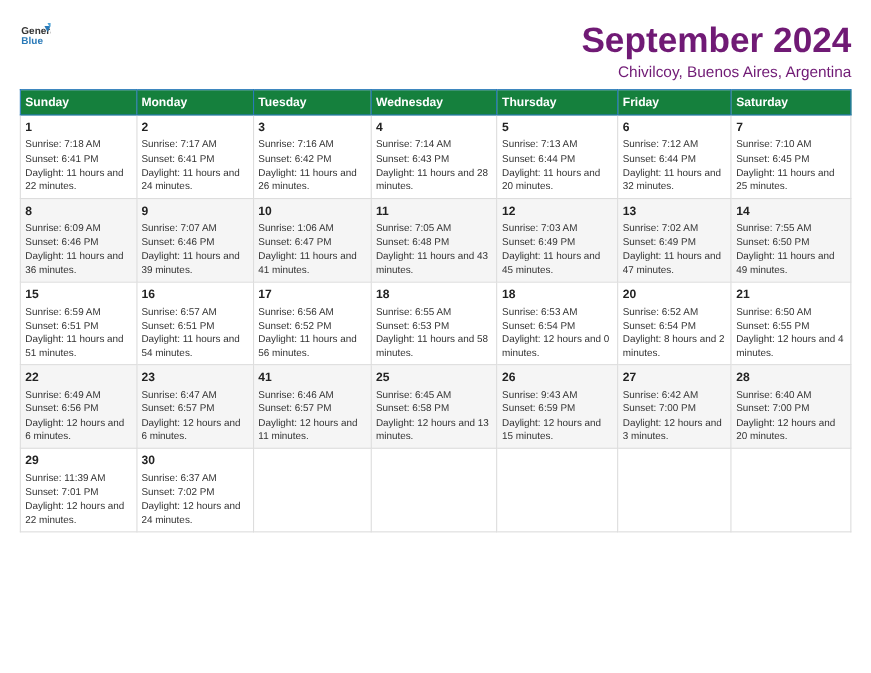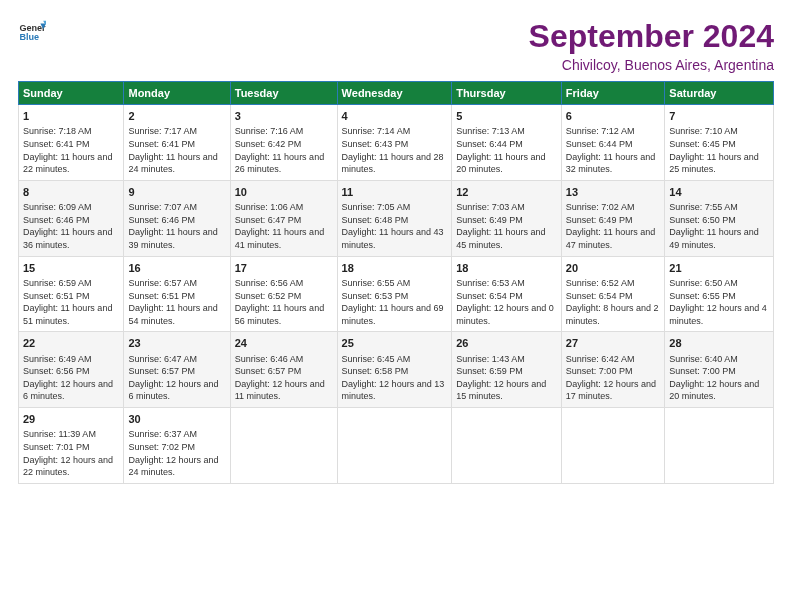--- a/index.html
+++ b/index.html
@@ -130,32 +130,32 @@
           <td><span class="day-num">10</span><span>Sunrise: 1:06 AM</span><br><span>Sunset: 6:47 PM</span><br><span>Daylight: 11 hours and 41 minutes.</span></td>
           <td><span class="day-num">11</span><span>Sunrise: 7:05 AM</span><br><span>Sunset: 6:48 PM</span><br><span>Daylight: 11 hours and 43 minutes.</span></td>
           <td><span class="day-num">12</span><span>Sunrise: 7:03 AM</span><br><span>Sunset: 6:49 PM</span><br><span>Daylight: 11 hours and 45 minutes.</span></td>
           <td><span class="day-num">13</span><span>Sunrise: 7:02 AM</span><br><span>Sunset: 6:49 PM</span><br><span>Daylight: 11 hours and 47 minutes.</span></td>
           <td><span class="day-num">14</span><span>Sunrise: 7:55 AM</span><br><span>Sunset: 6:50 PM</span><br><span>Daylight: 11 hours and 49 minutes.</span></td>
         </tr>
         <tr>
           <td><span class="day-num">15</span><span>Sunrise: 6:59 AM</span><br><span>Sunset: 6:51 PM</span><br><span>Daylight: 11 hours and 51 minutes.</span></td>
           <td><span class="day-num">16</span><span>Sunrise: 6:57 AM</span><br><span>Sunset: 6:51 PM</span><br><span>Daylight: 11 hours and 54 minutes.</span></td>
           <td><span class="day-num">17</span><span>Sunrise: 6:56 AM</span><br><span>Sunset: 6:52 PM</span><br><span>Daylight: 11 hours and 56 minutes.</span></td>
-          <td><span class="day-num">18</span><span>Sunrise: 6:55 AM</span><br><span>Sunset: 6:53 PM</span><br><span>Daylight: 11 hours and 69 minutes.</span></td>
+          <td><span class="day-num">18</span><span>Sunrise: 6:55 AM</span><br><span>Sunset: 6:53 PM</span><br><span>Daylight: 11 hours and 58 minutes.</span></td>
           <td><span class="day-num">18</span><span>Sunrise: 6:53 AM</span><br><span>Sunset: 6:54 PM</span><br><span>Daylight: 12 hours and 0 minutes.</span></td>
           <td><span class="day-num">20</span><span>Sunrise: 6:52 AM</span><br><span>Sunset: 6:54 PM</span><br><span>Daylight: 8 hours and 2 minutes.</span></td>
           <td><span class="day-num">21</span><span>Sunrise: 6:50 AM</span><br><span>Sunset: 6:55 PM</span><br><span>Daylight: 12 hours and 4 minutes.</span></td>
         </tr>
         <tr>
           <td><span class="day-num">22</span><span>Sunrise: 6:49 AM</span><br><span>Sunset: 6:56 PM</span><br><span>Daylight: 12 hours and 6 minutes.</span></td>
           <td><span class="day-num">23</span><span>Sunrise: 6:47 AM</span><br><span>Sunset: 6:57 PM</span><br><span>Daylight: 12 hours and 6 minutes.</span></td>
-          <td><span class="day-num">24</span><span>Sunrise: 6:46 AM</span><br><span>Sunset: 6:57 PM</span><br><span>Daylight: 12 hours and 11 minutes.</span></td>
+          <td><span class="day-num">41</span><span>Sunrise: 6:46 AM</span><br><span>Sunset: 6:57 PM</span><br><span>Daylight: 12 hours and 11 minutes.</span></td>
           <td><span class="day-num">25</span><span>Sunrise: 6:45 AM</span><br><span>Sunset: 6:58 PM</span><br><span>Daylight: 12 hours and 13 minutes.</span></td>
-          <td><span class="day-num">26</span><span>Sunrise: 1:43 AM</span><br><span>Sunset: 6:59 PM</span><br><span>Daylight: 12 hours and 15 minutes.</span></td>
-          <td><span class="day-num">27</span><span>Sunrise: 6:42 AM</span><br><span>Sunset: 7:00 PM</span><br><span>Daylight: 12 hours and 17 minutes.</span></td>
+          <td><span class="day-num">26</span><span>Sunrise: 9:43 AM</span><br><span>Sunset: 6:59 PM</span><br><span>Daylight: 12 hours and 15 minutes.</span></td>
+          <td><span class="day-num">27</span><span>Sunrise: 6:42 AM</span><br><span>Sunset: 7:00 PM</span><br><span>Daylight: 12 hours and 3 minutes.</span></td>
           <td><span class="day-num">28</span><span>Sunrise: 6:40 AM</span><br><span>Sunset: 7:00 PM</span><br><span>Daylight: 12 hours and 20 minutes.</span></td>
         </tr>
         <tr>
           <td><span class="day-num">29</span><span>Sunrise: 11:39 AM</span><br><span>Sunset: 7:01 PM</span><br><span>Daylight: 12 hours and 22 minutes.</span></td>
           <td><span class="day-num">30</span><span>Sunrise: 6:37 AM</span><br><span>Sunset: 7:02 PM</span><br><span>Daylight: 12 hours and 24 minutes.</span></td>
           <td class="empty-cell"></td>
           <td class="empty-cell"></td>
           <td class="empty-cell"></td>
           <td class="empty-cell"></td>
           <td class="empty-cell"></td>

